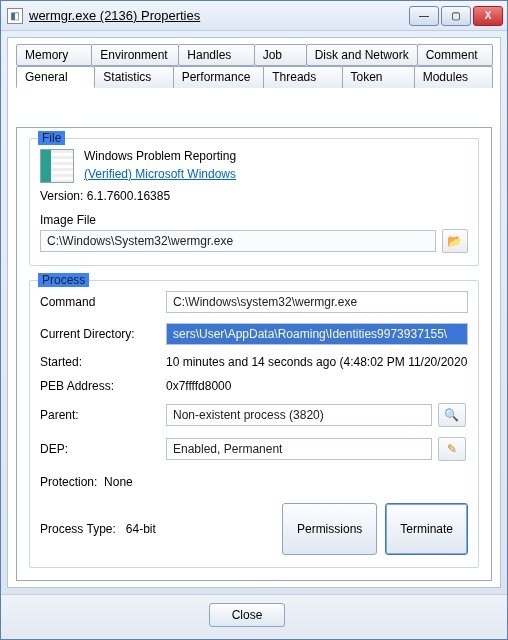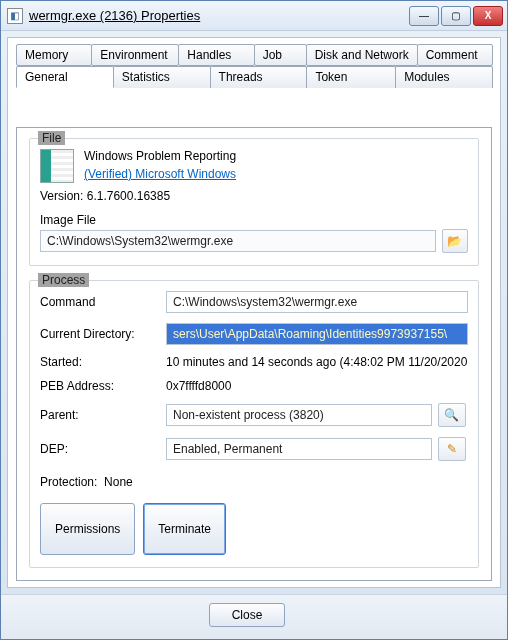--- a/index.html
+++ b/index.html
@@ -85,21 +85,21 @@
   .groupbox {
     border:1px solid #d0d6de;
     border-radius:2px;
     padding:10px 10px 12px 10px;
     margin-bottom:14px;
     position:relative;
   }
   .groupbox > .legend {
     position:absolute;
     top:-8px; left:8px;
-    background:#a3a3a3;
+    background:#3b82f6;
     padding:0 4px;
     font-size:12px;
     color:#222;
   }
   .file-row { display:flex; gap:10px; align-items:flex-start; }
   .file-icon {
     width:34px; height:34px;
     border:1px solid #8aa;
     background:#fff;
     display:flex;
@@ -181,20 +181,21 @@
         <div class="tab" style="flex:1">Memory</div>
         <div class="tab" style="flex:1.2">Environment</div>
         <div class="tab" style="flex:1">Handles</div>
         <div class="tab" style="flex:0.6">Job</div>
         <div class="tab" style="flex:1.6">Disk and Network</div>
         <div class="tab" style="flex:1">Comment</div>
       </div>
       <div class="tabrow">
         <div class="tab active" style="flex:1">General</div>
         <div class="tab" style="flex:1">Statistics</div>
+        <div class="tab" style="flex:1.2">Performance</div>
         <div class="tab" style="flex:1">Threads</div>
         <div class="tab" style="flex:0.9">Token</div>
         <div class="tab" style="flex:1">Modules</div>
       </div>
     </div>
 
     <div class="tabpanel">
 
       <div class="groupbox">
         <div class="legend">File</div>
@@ -251,20 +252,24 @@
               <span style="color:#d08000">✎</span>
             </div>
         </div>
 
         <div style="margin-top:14px">
           <span>Protection:</span>&nbsp;
           <span>None</span>
         </div>
 
         <div style="margin-top:14px;display:flex;align-items:center">
+          <div style="flex:1">
+            <span>Process Type:</span>&nbsp;&nbsp;
+            <span>64-bit</span>
+          </div>
           <button class="btn">Permissions</button>
           <div style="width:8px"></div>
           <button class="btn primary">Terminate</button>
         </div>
       </div>
 
     </div>
   </div>
 
   <div class="footer">

